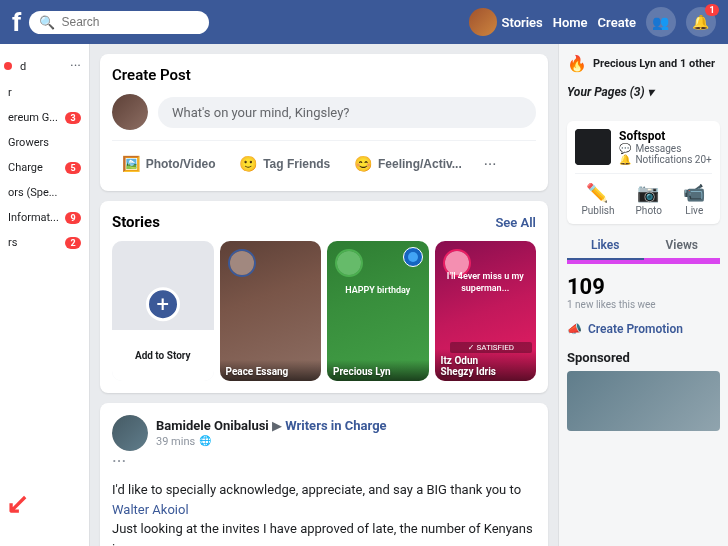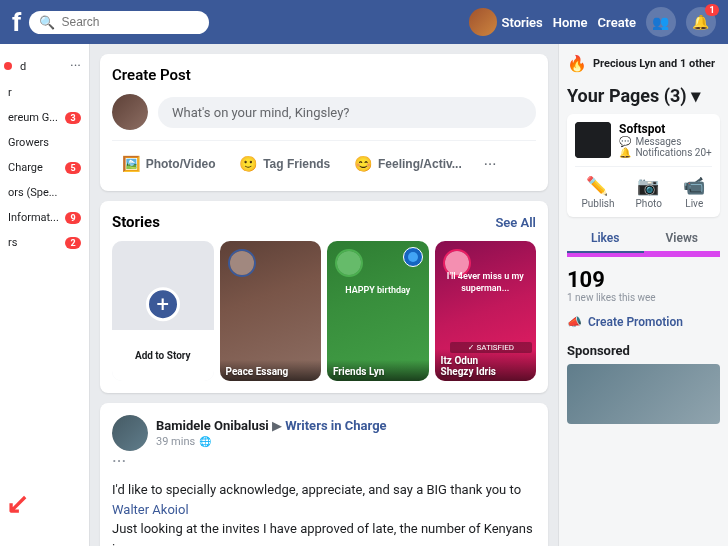--- a/index.html
+++ b/index.html
@@ -192,21 +192,21 @@
       background: white;
       border-radius: 8px;
       padding: 12px;
       box-shadow: 0 1px 2px rgba(0,0,0,0.1);
     }
     .post-header { display: flex; align-items: flex-start; justify-content: space-between; margin-bottom: 8px; flex-direction: column; }
     .post-user-info { display: flex; align-items: center; gap: 8px; }
     .post-user-avatar { width: 36px; height: 36px; border-radius: 50%; background: #ccc; overflow: hidden; flex-shrink: 0; }
     .post-meta { display: flex; flex-direction: column; }
     .post-author { font-size: 13px; font-weight: 700; color: #1c1e21; }
-    .post-time-row { display: flex; align-items: center; gap: 4px; font-size: 11px; color: #8d949e; margin-top: 2px; }
+    .post-time-row { display: flex; align-items: flex-start; gap: 4px; font-size: 11px; color: #8d949e; margin-top: 2px; }
     .verified-icon { color: #3b5998; font-size: 10px; }
     .post-more { color: #8d949e; cursor: pointer; font-size: 18px; }
     .post-body { font-size: 13px; color: #1c1e21; line-height: 1.5; }
     .post-body a { color: #3b5998; text-decoration: none; }
 
     
     .right-sidebar {
       width: 170px;
       background: #f5f6f7;
       border-left: 1px solid #dddfe2;
@@ -214,22 +214,22 @@
       min-height: 502px;
     }
     .rs-notification {
       display: flex; align-items: center; gap: 6px;
       margin-bottom: 12px; font-size: 12px;
     }
     .notif-icon { font-size: 16px; }
     .notif-text { font-size: 11px; color: #1c1e21; }
     .notif-text span { font-weight: 700; }
     .rs-section-title {
-      font-size: 18px; font-weight: 700; color: #1c1e21;
-      margin-bottom: 8px; display: flex; align-items: center; gap: 4px;
+      font-size: 12px; font-weight: 700; color: #1c1e21;
+      margin-bottom: 22px; display: flex; align-items: center; gap: 4px; font-style: italic;
     }
     .rs-page-card {
       background: white; border-radius: 6px;
       padding: 8px; margin-bottom: 8px;
       box-shadow: 0 1px 2px rgba(0,0,0,0.08);
     }
     .rs-page-header { display: flex; align-items: center; gap: 8px; margin-bottom: 8px; }
     .rs-page-avatar { width: 36px; height: 36px; border-radius: 4px; background: #1c1e21; overflow: hidden; }
     .rs-page-info { flex: 1; min-width: 0; }
     .rs-page-name { font-size: 12px; font-weight: 700; }
@@ -370,21 +370,21 @@
 
         <div class="story-card" style="background:linear-gradient(160deg,#2e7d32 0%,#388e3c 40%,#43a047 100%);">
           <div class="story-avatar" style="border-color:#4caf50;">
             <div style="width:100%;height:100%;background:#66bb6a;"></div>
           </div>
           <div style="position:absolute;top:6px;right:6px;width:20px;height:20px;border-radius:50%;background:#1565c0;border:1px solid white;display:flex;align-items:center;justify-content:center;">
             <div style="width:10px;height:10px;border-radius:50%;background:#42a5f5;"></div>
           </div>
           <div style="position:absolute;top:40px;left:0;right:0;padding:4px;font-size:9px;color:white;text-align:center;font-weight:600;">HAPPY birthday</div>
           <div class="story-gradient">
-            <div class="story-name">Friends Lyn</div>
+            <div class="story-name">Precious Lyn</div>
           </div>
         </div>
 
         <div class="story-card" style="background:linear-gradient(160deg,#880e4f 0%,#c2185b 50%,#e91e63 100%);">
           <div class="story-avatar" style="border-color:#e91e63;">
             <div style="width:100%;height:100%;background:#f48fb1;"></div>
           </div>
           <div style="position:absolute;top:30px;left:4px;right:4px;font-size:9px;color:white;text-align:center;font-weight:600;line-height:1.3;">I'll 4ever miss u my superman...</div>
           <div style="position:absolute;bottom:28px;right:4px;font-size:8px;color:white;background:rgba(0,0,0,0.3);padding:1px 18px;border-radius:2px;">✓ SATISFIED</div>
           <div class="story-gradient">

